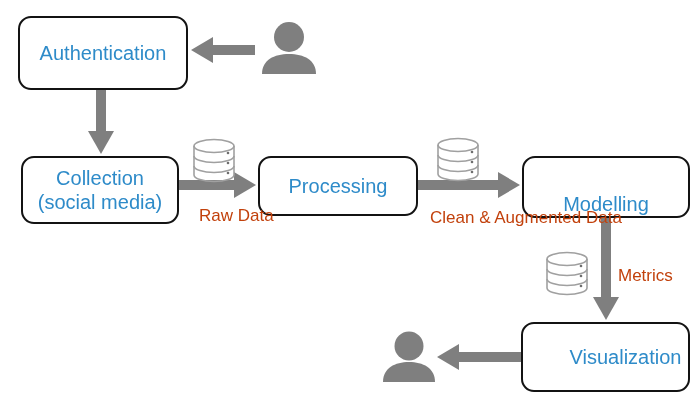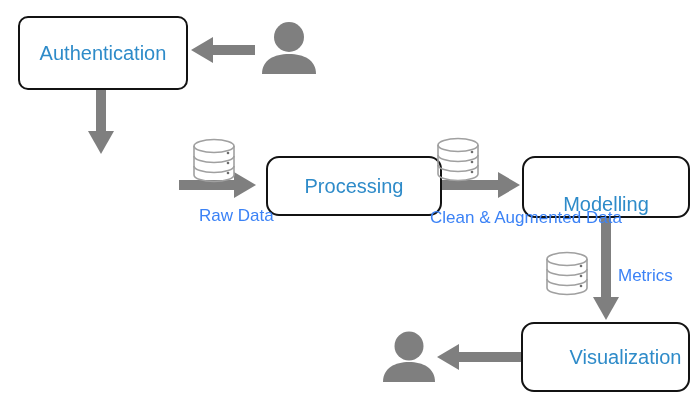--- a/index.html
+++ b/index.html
@@ -30,21 +30,21 @@
     color: #2E8BC9;
     font-size: 20px;
     line-height: 1.22;
     text-align: center;
     white-space: nowrap;
     z-index: 3;
   }
   .node .ln { display: block; }
   .edge-label {
     position: absolute;
-    color: #3b82f6;
+    color: #c2410c;
     font-size: 17px;
     line-height: 1.28;
     text-align: left;
     white-space: nowrap;
     z-index: 4;
   }
   .svg-layer {
     position: absolute;
     left: 0;
     top: 0;
@@ -95,26 +95,30 @@
         <polygon points="606,320 593,297 619,297"></polygon>
       </g>
 
       <g>
         <rect x="458" y="352" width="63" height="10"></rect>
         <polygon points="437,357 459,344 459,370"></polygon>
       </g>
     </g>
   </svg>
 
-  <div class="node" style="left:18px; top:16px; width:170px; height:74px;border-radius:10px;">
+  <div class="node" style="left:18px; top:16px; width:170px; height:74px;">
     <span class="ln">Authentication</span>
   </div>
 
+  <div class="node" style="left:21px; top:156px; width:158px; height:68px;">
+    <span class="ln">Collection</span>
+    <span class="ln">(social media)</span>
+  </div>
 
-  <div class="node" style="left:258px; top:156px; width:176px; height:60px;margin-left:8px;">
+  <div class="node" style="left:258px; top:156px; width:160px; height:60px;">
     <span class="ln">Processing</span>
   </div>
 
   <div class="node" style="left:522px; top:156px; width:168px; height:62px;justify-content:flex-end;">
     <span class="ln">Modelling</span>
   </div>
 
   <div class="node" style="left:521px; top:322px; width:169px; height:70px;padding-left:40px;">
     <span class="ln">Visualization</span>
   </div>

